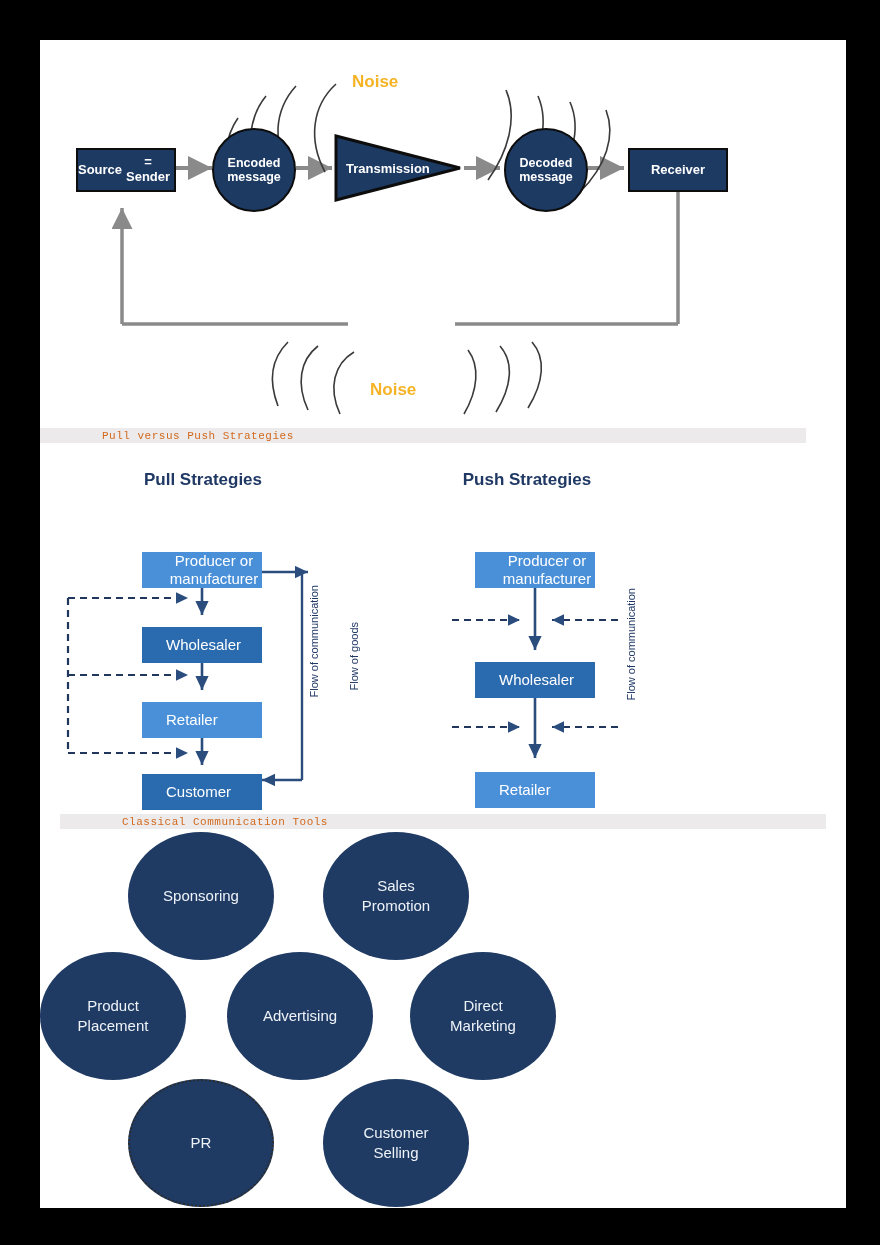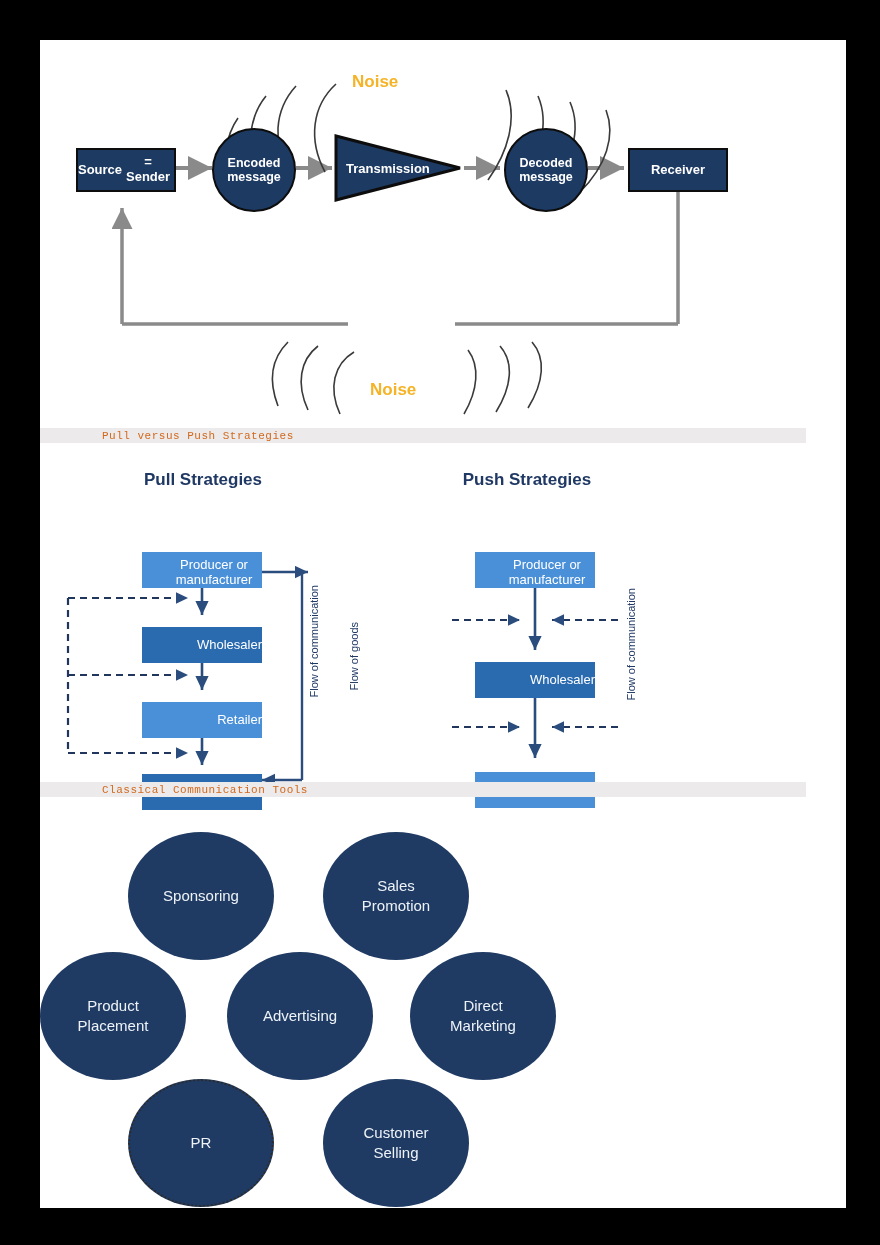--- a/index.html
+++ b/index.html
@@ -78,22 +78,22 @@
 
   
   .sec-strat{ position:absolute; left:0; top:420px; width:806px; height:340px; }
   .strat-title{
     position:absolute;
     font-size:17px; font-weight:bold; color:#1f3864;
     text-align:center;
   }
   .sbox{
     position:absolute;
-    display:flex;align-items:center;justify-content:flex-end;
-    color:#ffffff; font-size:13px;
+    display:flex;align-items:center;justify-content:space-between;
+    color:#ffffff; font-size:15px;
     text-align:center; line-height:1.2;
     box-sizing:border-box;
     padding-left:24px;
   }
   .sbox.light{ background:#4a90d9; }
   .sbox.dark{ background:#2a6aae; }
   .vlabel{
     position:absolute;
     color:#1f3864; font-size:11px;
     writing-mode:vertical-rl;
@@ -254,21 +254,21 @@
     <div class="sbox dark" style="left:435px;top:202px;width:120px;height:36px;">
       <span>Wholesaler</span>
     </div>
     <div class="sbox light" style="left:435px;top:312px;width:120px;height:36px;">
       <span>Retailer</span>
     </div>
     <div class="vlabel" style="left:308px;top:162px;">Flow of  goods</div>
     <div class="vlabel" style="left:585px;top:128px;">Flow of  communication</div>
   </div>
 
-  <div class="band" style="top:742px;">
+  <div class="band" style="top:774px;margin-left:20px;">
     <span>Classical Communication Tools</span>
   </div>
 
   <div class="sec-tools">
 
     <div class="tool" style="left:88px;top:2px;width:146px;height:128px;">
       <span>Sponsoring</span>
     </div>
 
     <div class="tool" style="left:283px;top:2px;width:146px;height:128px;flex-direction:column;">

